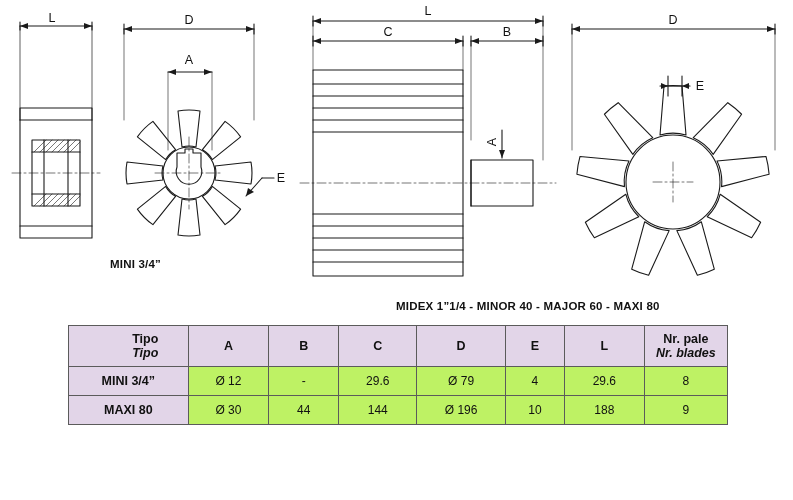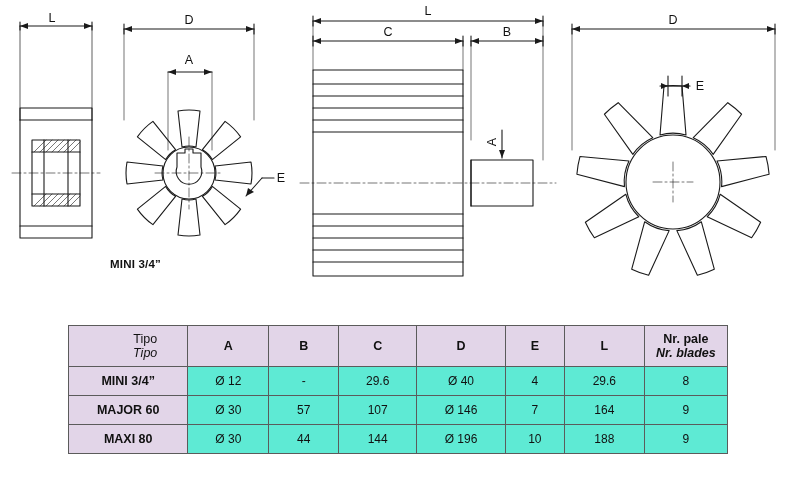--- a/index.html
+++ b/index.html
@@ -56,38 +56,38 @@
     height: 22px;
   }
   table.spec thead th {
     background: #e2d5e8;
     font-weight: bold;
     font-size: 12.5px;
     height: 34px;
     line-height: 1.15;
   }
   table.spec thead th.type-head {
-    font-weight: normal;
+    font-weight: bold;
     padding-left: 36px;
   }
   table.spec thead th .ital {
     font-style: italic;
     display: block;
   }
   table.spec thead th .norm {
     display: block;
   }
   table.spec tbody td.name {
     background: #e2d5e8;
     font-weight: bold;
     font-size: 12.5px;
     width: 120px;
   }
   table.spec tbody td {
-    background: #5eead4;
+    background: #bef264;
   }
   .col-a { width: 82px; }
   .col-b { width: 70px; }
   .col-c { width: 78px; }
   .col-d { width: 90px; }
   .col-e { width: 58px; }
   .col-l { width: 80px; }
   .col-n { width: 82px; }
 
   svg text {
@@ -308,20 +308,21 @@
     <text x="281" y="182" font-size="12.5" text-anchor="middle">E</text>
     <text x="428" y="15" font-size="12.5" text-anchor="middle">L</text>
     <text x="388" y="36" font-size="12.5" text-anchor="middle">C</text>
     <text x="507" y="36" font-size="12.5" text-anchor="middle">B</text>
     <text x="496" y="142" font-size="12.5" text-anchor="middle" transform="rotate(-90 496 142)">A</text>
     <text x="673" y="24" font-size="12.5" text-anchor="middle">D</text>
     <text x="700" y="90" font-size="12.5" text-anchor="middle">E</text>
   </svg>
 
   <div class="cap" id="cap-mini">MINI 3/4”</div>
+  <div class="cap" id="cap-midex">MIDEX 1”1/4 - MINOR 40 - MAJOR 60 - MAXI 80</div>
 
   <div class="table-wrap">
     <table class="spec">
       <thead>
         <tr>
           <th class="type-head">
             <span class="norm">Tipo</span>
             <span class="ital">Tipo</span>
           </th>
           <th class="col-a">A</th>
@@ -335,34 +336,24 @@
             <span class="ital">Nr. blades</span>
           </th>
         </tr>
       </thead>
       <tbody>
         <tr>
           <td class="name">MINI 3/4”</td>
           <td>Ø 12</td>
           <td>-</td>
           <td>29.6</td>
-          <td>Ø 40</td>
+          <td>Ø 79</td>
           <td>4</td>
           <td>29.6</td>
           <td>8</td>
-        </tr>
-        <tr>
-          <td class="name">MAJOR 60</td>
-          <td>Ø 30</td>
-          <td>57</td>
-          <td>107</td>
-          <td>Ø 146</td>
-          <td>7</td>
-          <td>164</td>
-          <td>9</td>
         </tr>
         <tr>
           <td class="name">MAXI 80</td>
           <td>Ø 30</td>
           <td>44</td>
           <td>144</td>
           <td>Ø 196</td>
           <td>10</td>
           <td>188</td>
           <td>9</td>

